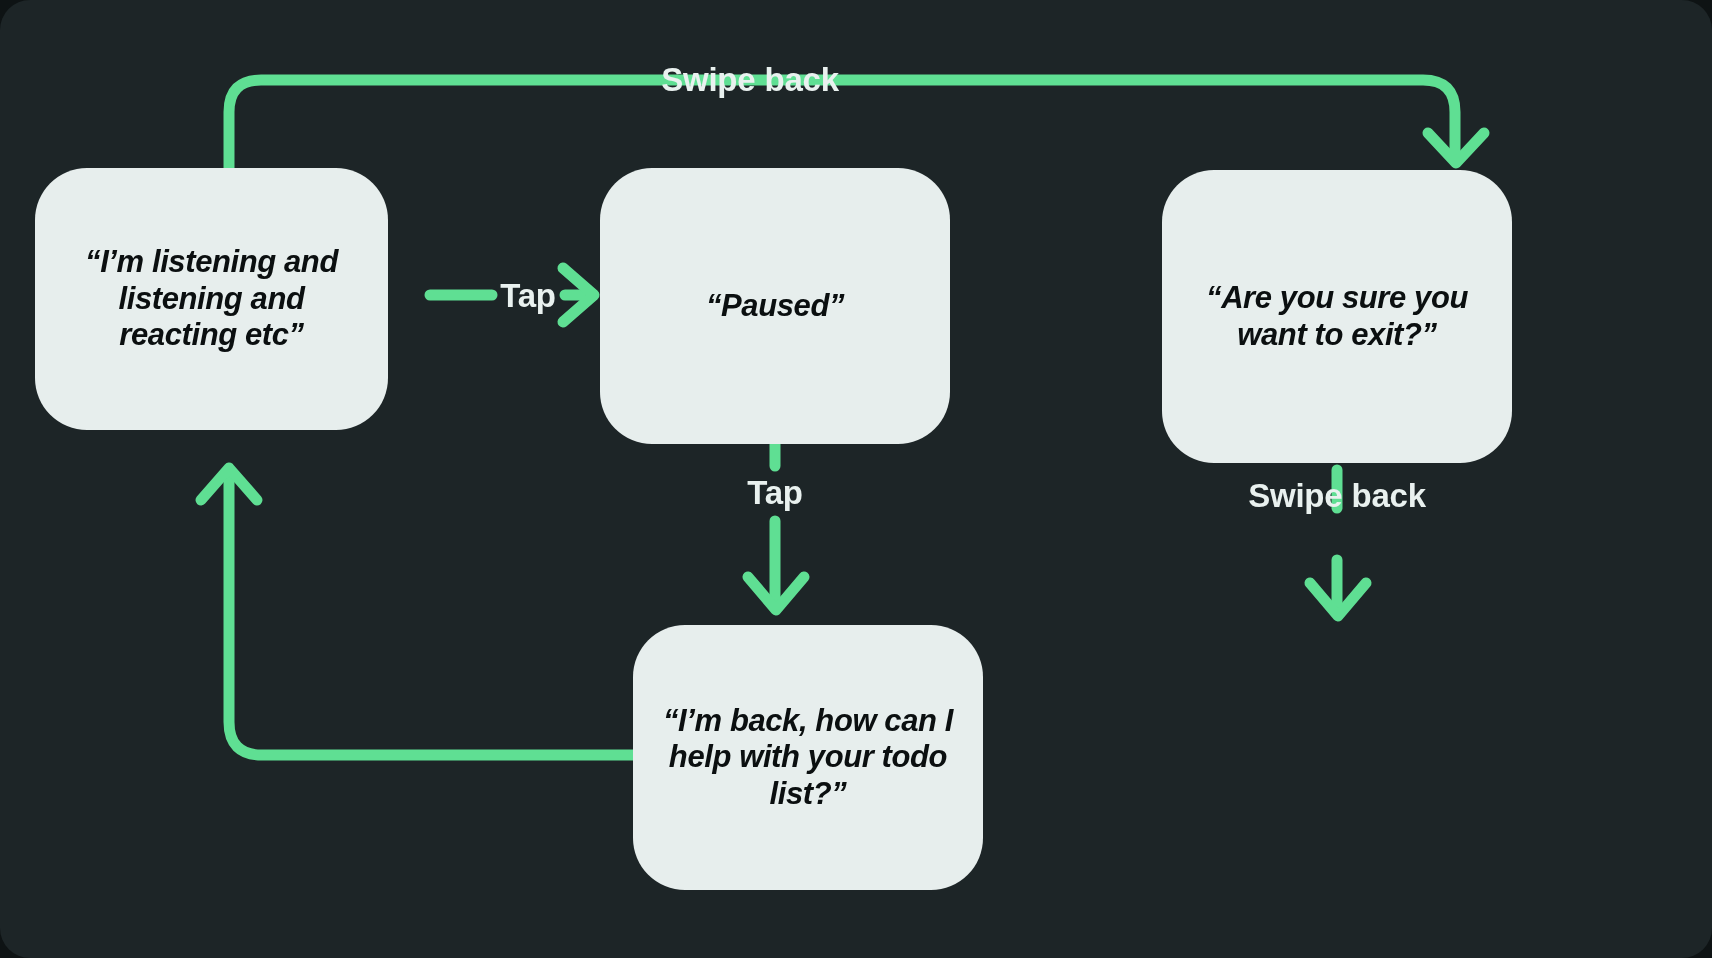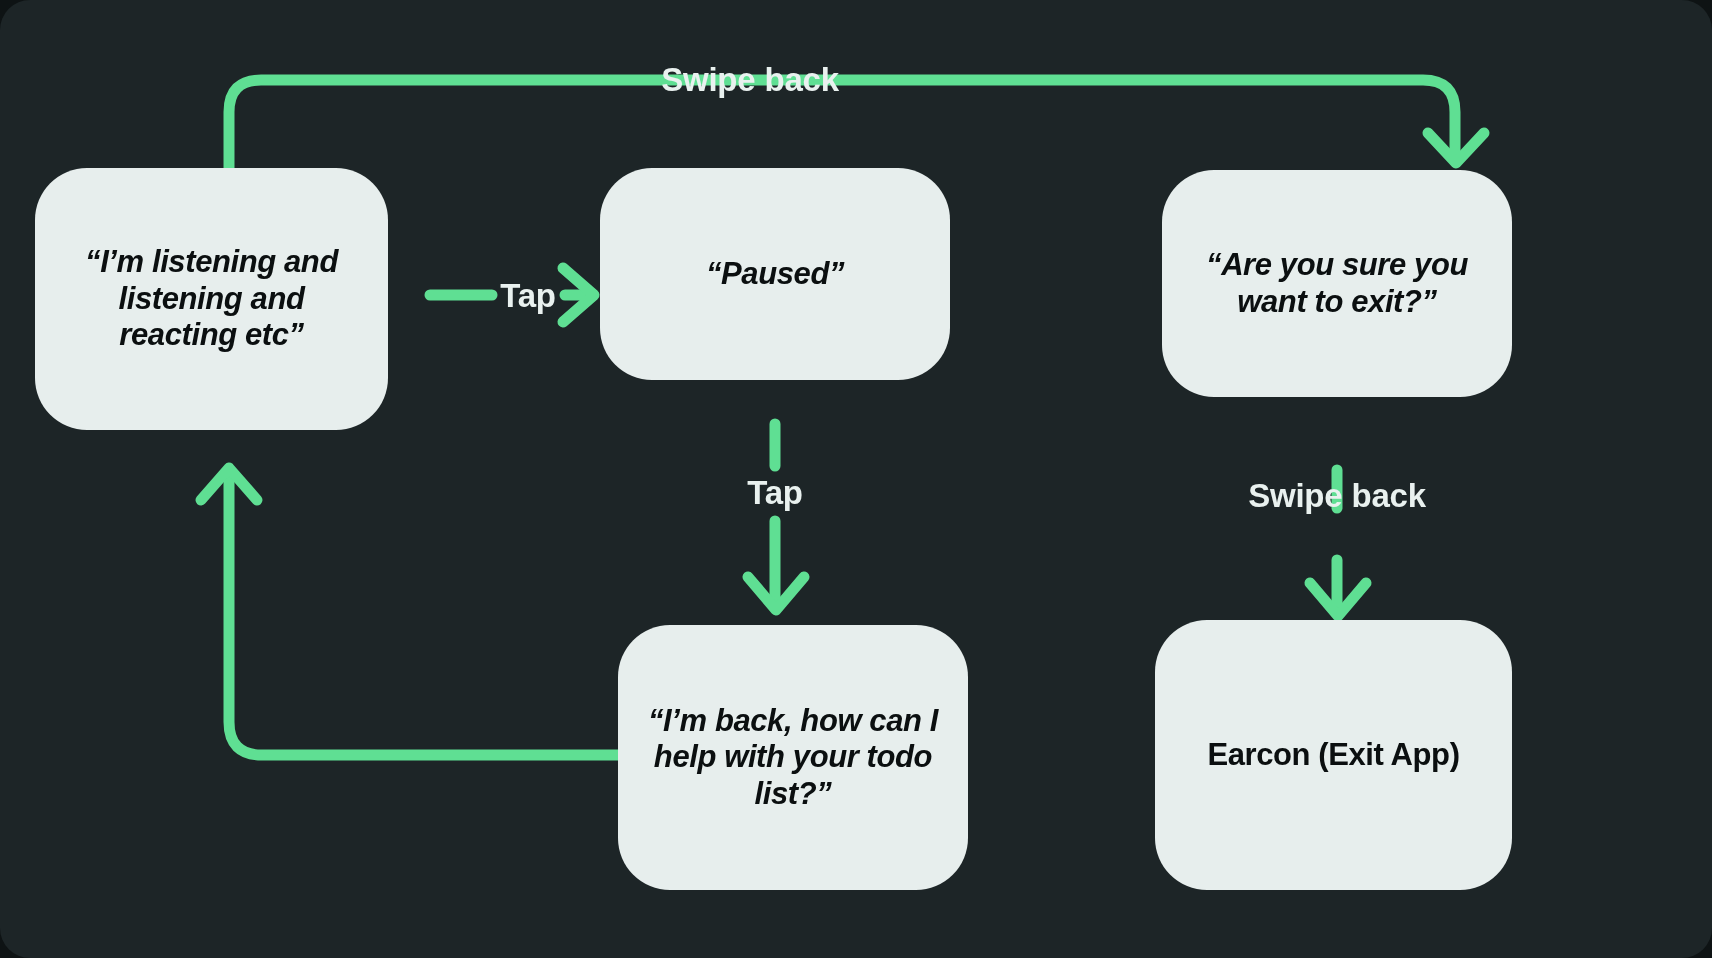--- a/index.html
+++ b/index.html
@@ -58,23 +58,23 @@
     font-weight: bold;
     font-size: 33px;
     color: #e9f1ef;
     letter-spacing: -0.2px;
     white-space: nowrap;
     transform: translate(-50%, -50%);
     text-align: center;
   }
   
   #node-listening { left: 35px;   top: 168px; width: 353px; height: 262px; }
-  #node-paused    { left: 600px;  top: 168px; width: 350px; height: 212px; }
-  #node-confirm   { left: 1162px; top: 170px; width: 350px; height: 227px; }
-  #node-back      { left: 618px;  top: 625px; width: 350px; height: 265px; }
+  #node-paused    { left: 600px;  top: 168px; width: 350px; height: 276px; }
+  #node-confirm   { left: 1162px; top: 170px; width: 350px; height: 293px; }
+  #node-back      { left: 633px;  top: 625px; width: 350px; height: 265px; }
   #node-earcon    { left: 1155px; top: 620px; width: 357px; height: 270px; }
 </style>
 </head>
 <body>
 
 <div id="canvas">
 
   <svg id="edges" viewBox="0 0 1712 958" width="1712" height="958" xmlns="http://www.w3.org/2000/svg">
     <g fill="none" stroke="#5fdf93" stroke-width="11" stroke-linecap="round" stroke-linejoin="round">
 
@@ -115,17 +115,14 @@
   </div>
 
   <div class="node" id="node-confirm">
     <span class="node-label">“Are you sure you want to exit?”</span>
   </div>
 
   <div class="node" id="node-back">
     <span class="node-label">“I’m back, how can I help with your todo list?”</span>
   </div>
 
-  <div class="node" id="node-earcon">
-    <span class="node-label plain">Earcon (Exit App)</span>
-  </div>
 
 </div>
 
 </body></html>

